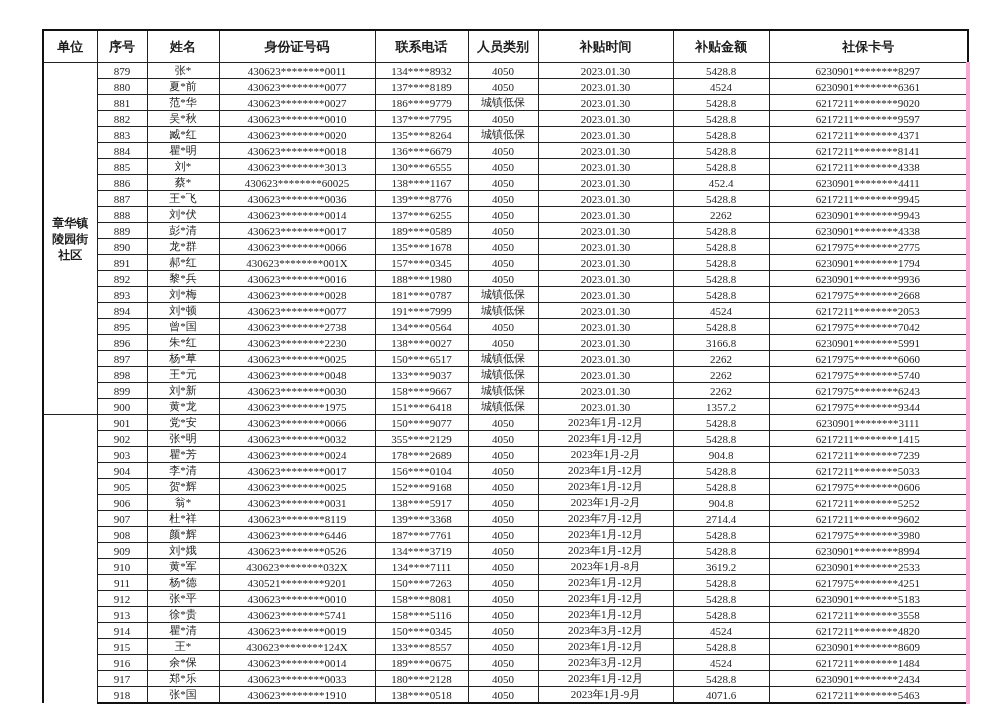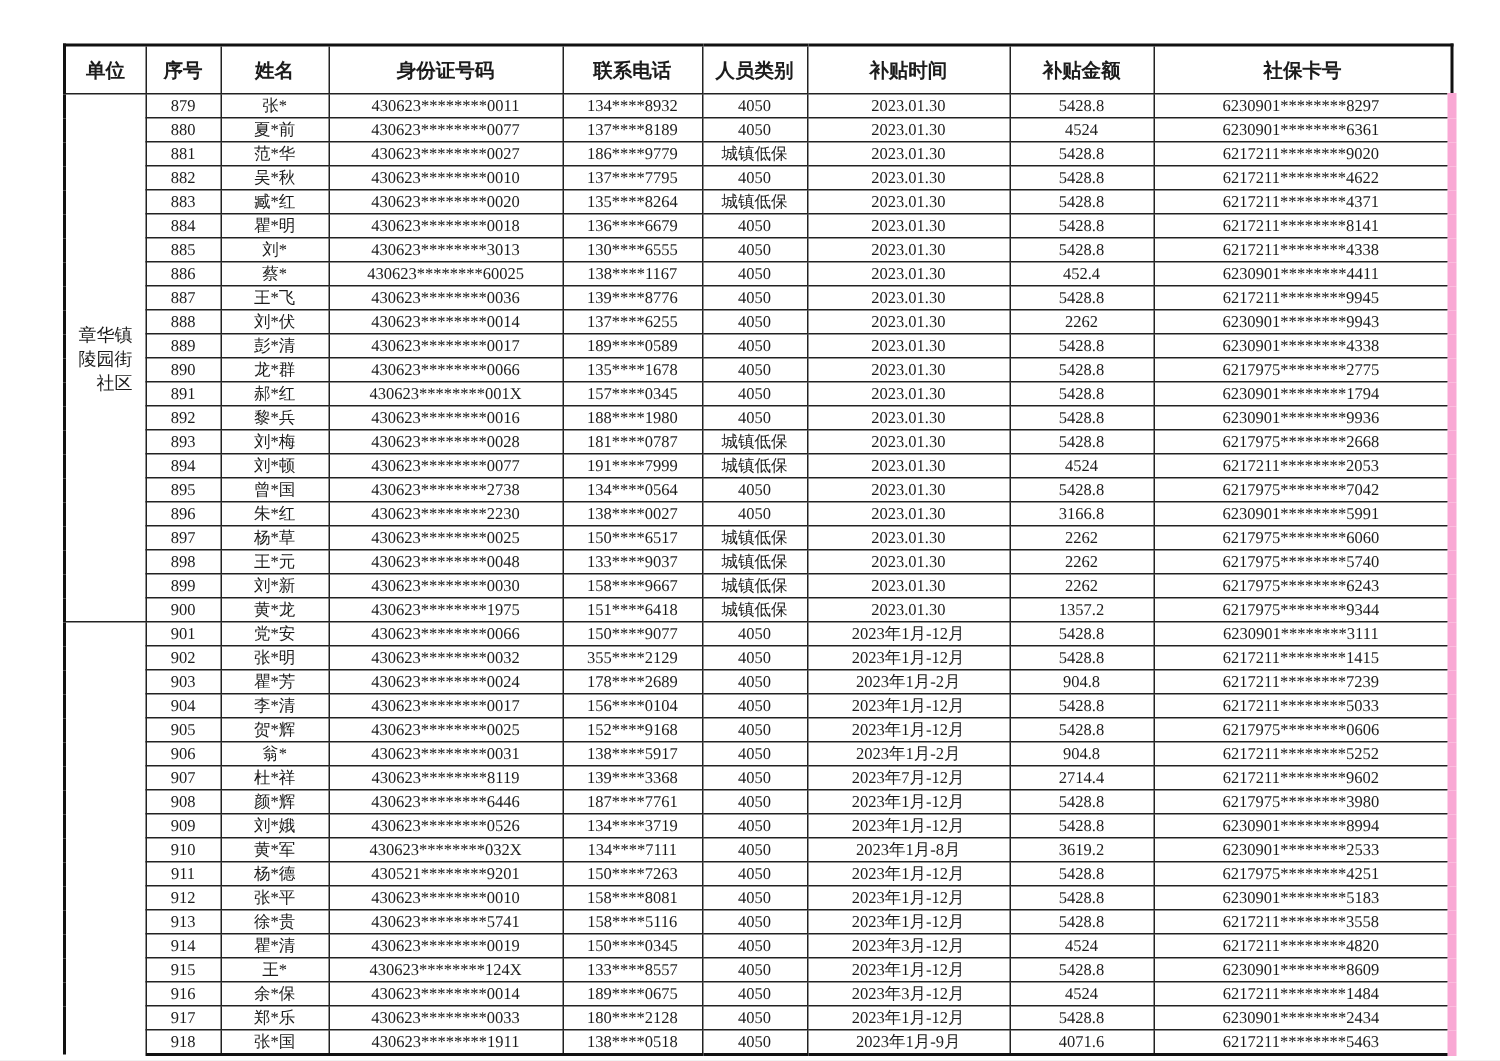--- a/index.html
+++ b/index.html
@@ -36,31 +36,32 @@
     height:15.7px;
     box-sizing:border-box;
     padding:0;
     text-align:center;
     vertical-align:middle;
     border:1px solid #222;
     white-space:nowrap;
     overflow:hidden;
   }
   table.subsidy td.edge-left{border-left:2px solid #111;}
-  table.subsidy td.edge-right{border-right:6px solid #f9a8d4;}
+  table.subsidy td.edge-right{border-right:4px solid #f9a8d4;}
   table.subsidy td.edge-bottom{border-bottom:2px solid #111;margin-left:39px;}
   table.subsidy td.unit-cell{
     font-size:12px;
     white-space:normal;
     line-height:16px;
   }
   table.subsidy td.unit-cell .unit-text{
     width:3em;
     margin:0 auto;
-    text-align:right;
+    text-align:center;
+    font-weight:bold;
   }
   table.subsidy td.open-bottom{border-bottom:none;}
   .edge-extension{
     position:absolute;
     left:42px;top:684px;
     width:2px;height:11px;
     background:#111;
   }
 </style>
 </head>
@@ -128,21 +129,21 @@
           <td class="edge-right">6217211********9020</td>
         </tr>
         <tr>
           <td>882</td>
           <td>吴*秋</td>
           <td>430623********0010</td>
           <td>137****7795</td>
           <td>4050</td>
           <td>2023.01.30</td>
           <td>5428.8</td>
-          <td class="edge-right">6217211********4622</td>
+          <td class="edge-right">6217211********9597</td>
         </tr>
         <tr>
           <td>883</td>
           <td>臧*红</td>
           <td>430623********0020</td>
           <td>135****8264</td>
           <td>城镇低保</td>
           <td>2023.01.30</td>
           <td>5428.8</td>
           <td class="edge-right">6217211********4371</td>
@@ -486,21 +487,21 @@
           <td>430623********0033</td>
           <td>180****2128</td>
           <td>4050</td>
           <td>2023年1月-12月</td>
           <td>5428.8</td>
           <td class="edge-right">6230901********2434</td>
         </tr>
         <tr>
           <td class="edge-bottom">918</td>
           <td class="edge-bottom">张*国</td>
-          <td class="edge-bottom">430623********1911</td>
+          <td class="edge-bottom">430623********1910</td>
           <td class="edge-bottom">138****0518</td>
           <td class="edge-bottom">4050</td>
           <td class="edge-bottom">2023年1月-9月</td>
           <td class="edge-bottom">4071.6</td>
           <td class="edge-right edge-bottom">6217211********5463</td>
         </tr>
       </tbody>
   </table>
 
   <div class="edge-extension"></div>

